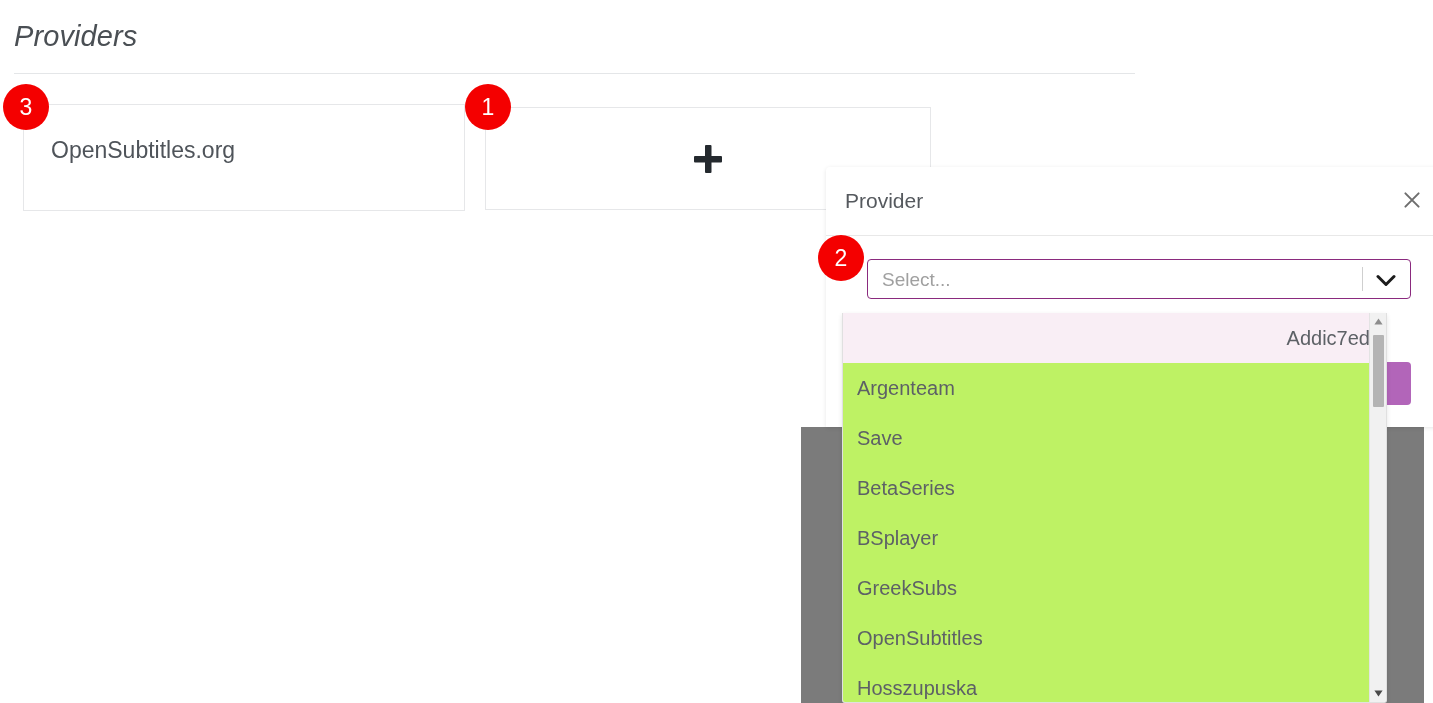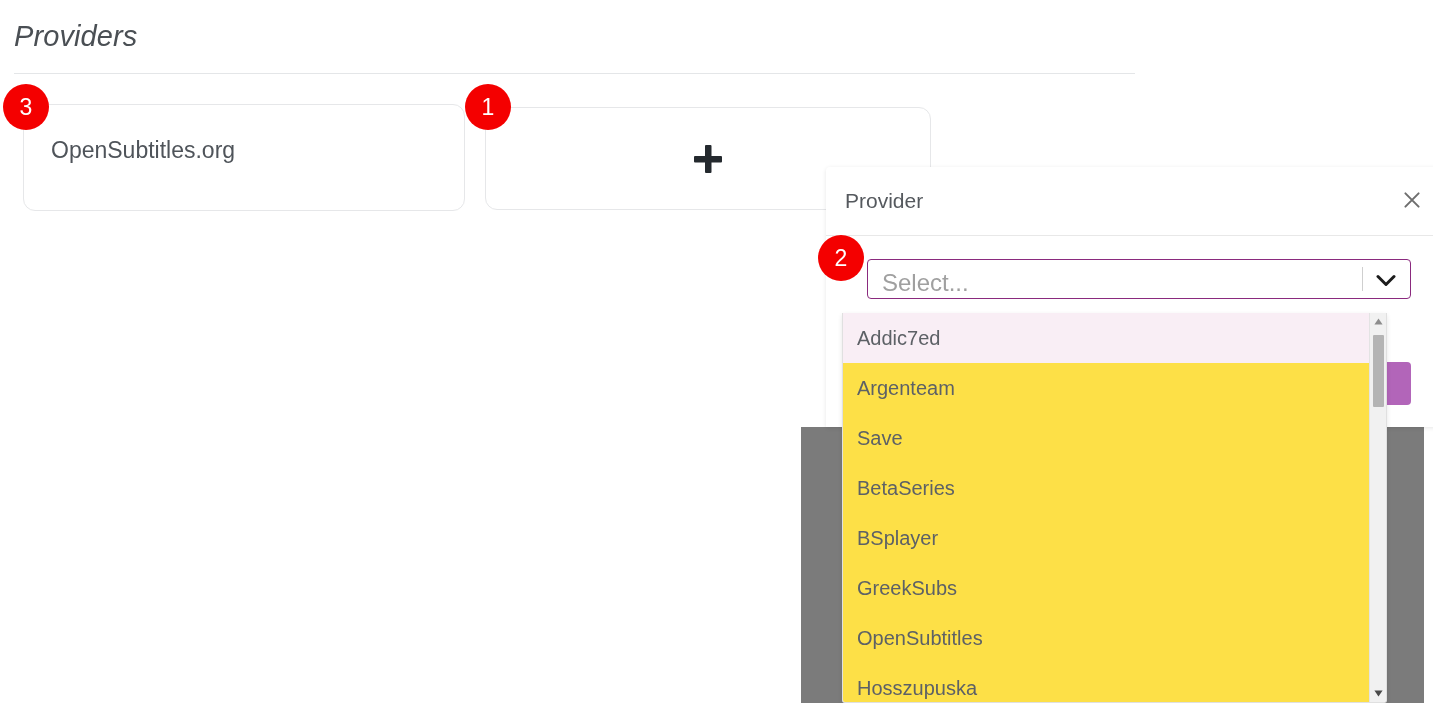--- a/index.html
+++ b/index.html
@@ -39,21 +39,21 @@
     height: 1px;
     background: #e4e6e8;
   }
 
   
   .card {
     position: absolute;
     box-sizing: border-box;
     background: #ffffff;
     border: 1px solid #e6e7e9;
-    border-radius: 12px;
+    border-radius: 0;
   }
   .card-existing {
     left: 23px;
     top: 104px;
     width: 442px;
     height: 107px;
   }
   .card-existing-label {
     position: absolute;
     left: 27px;
@@ -140,21 +140,21 @@
     height: 40px;
     box-sizing: border-box;
     border: 1px solid #8a2a7e;
     border-radius: 4px;
     background: #ffffff;
   }
   .select-placeholder {
     position: absolute;
     left: 14px;
     top: 9px;
-    font-size: 24px;
+    font-size: 19px;
     color: #a0a0a0;
     white-space: nowrap;
   }
   .select-separator {
     position: absolute;
     right: 47px;
     top: 7px;
     width: 1px;
     height: 24px;
     background: #cfcfcf;
@@ -213,24 +213,25 @@
   }
   .dropdown-option {
     box-sizing: border-box;
     height: 50px;
     line-height: 50px;
     padding-left: 14px;
     font-size: 20px;
     color: #5d6166;
     white-space: nowrap;
     cursor: pointer;
-    background: #fde047;
+    background: #bef264;
   }
   .dropdown-option.is-focused {
     background: #f9eef5;
+    text-align: right;
   }
 
   
   .scrollbar {
     position: absolute;
     right: 0;
     top: 0;
     width: 17px;
     height: 100%;
     background: #f1f1f1;

